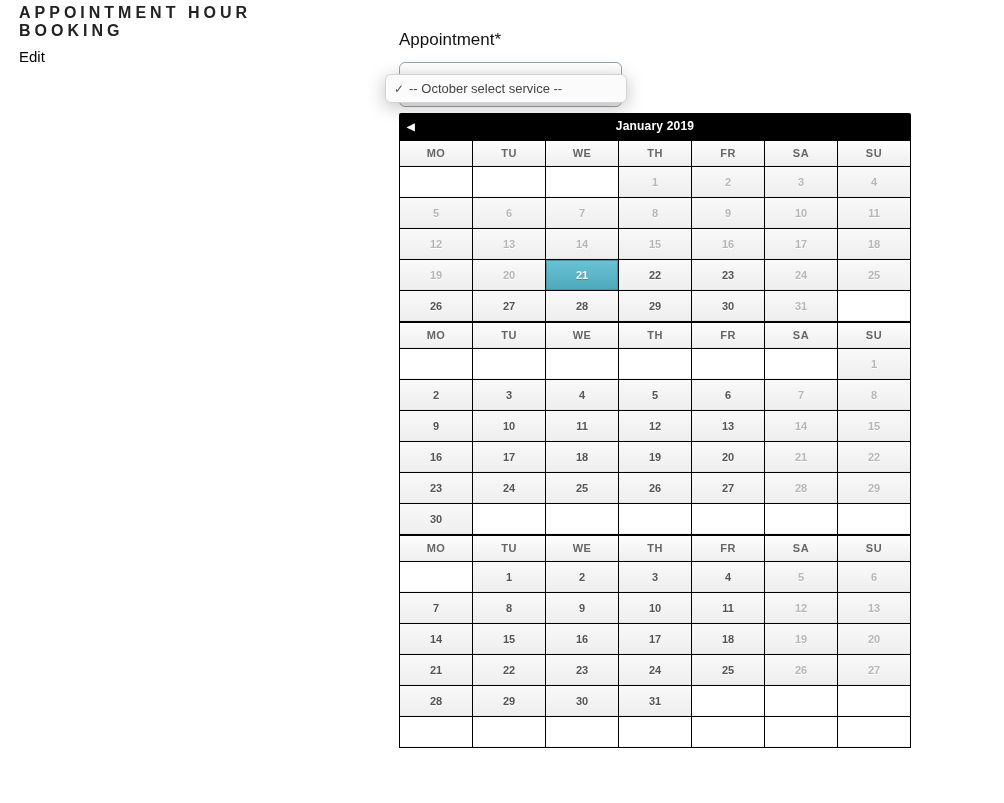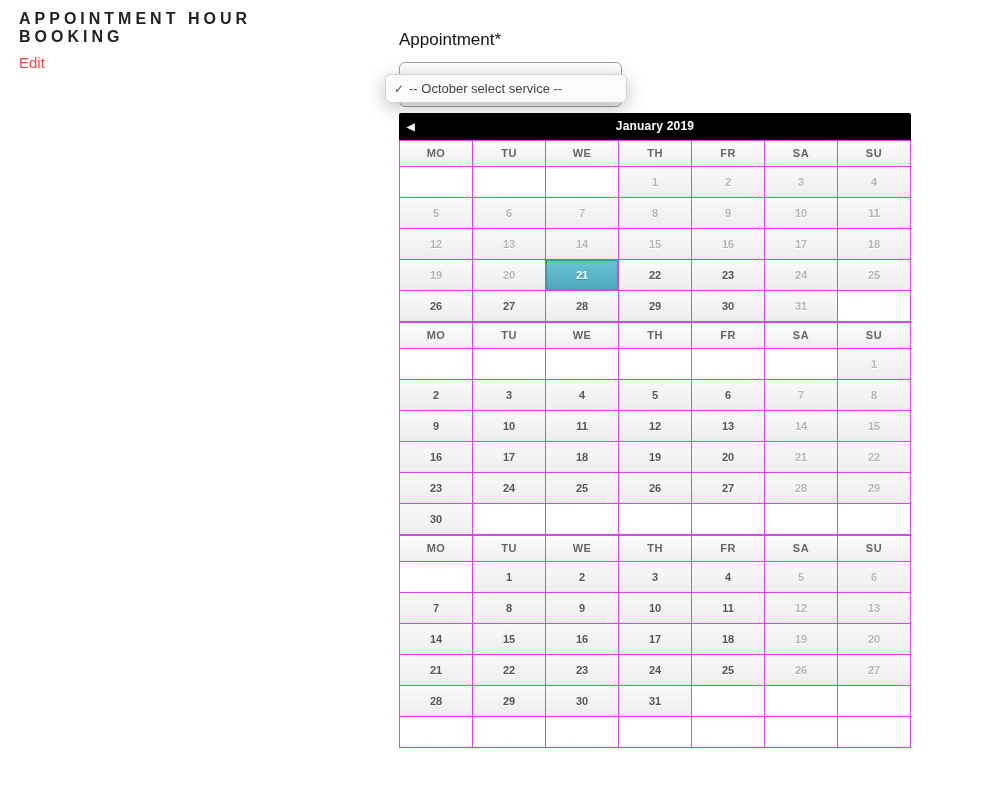--- a/index.html
+++ b/index.html
@@ -1,21 +1,21 @@
 <!DOCTYPE html>
 <html><head>
 <meta charset="utf-8">
 <style>
   * { box-sizing: border-box; margin: 0; padding: 0; }
   html, body { font-family: "Helvetica Neue", Arial, sans-serif; background: #fff; color: #222; }
   body { width: 1004px; height: 803px; position: relative; overflow: hidden; }
 
-  .sidebar { position: absolute; left: 19px; top: 10px; width: 340px; }
+  .sidebar { position: absolute; left: 19px; top: 4px; width: 340px; }
   .sidebar h1 { font-size: 16px; font-weight: 800; letter-spacing: 4px; text-transform: uppercase; color: #222; }
-  .sidebar .edit { margin-top: 8px; font-size: 15px; color: #ef4444; }
+  .sidebar .edit { margin-top: 8px; font-size: 15px; color: #000000; }
 
   .main { position: absolute; left: 399px; top: 30px; width: 530px; }
   .appt-label { font-size: 17px; font-weight: 400; color: #111; margin-bottom: 12px; }
 
   
   .select-group { position: relative; width: 212px; height: 45px; margin-bottom: 6px; }
   .select-underlay {
     position: absolute; left: 0; top: 0; width: 223px; height: 45px;
     border: 1px solid #9aa0a7; border-radius: 6px;
     background: linear-gradient(#ffffff,#f3f3f3);
@@ -49,21 +49,21 @@
     font-size: 12px; font-weight: 700;
     height: 27px; line-height: 27px; text-align: center;
     letter-spacing: 0.2px;
     border-top-left-radius: 2px; border-top-right-radius: 2px;
   }
   .cal-header .nav-prev {
     position: absolute; left: 8px; top: 0; height: 27px; display: flex; align-items: center;
     font-size: 10px; color: #fff;
   }
 
-  table.cal { width: 100%; border-collapse: separate; border-spacing: 1px 1px; background: #d946ef; table-layout: fixed; }
+  table.cal { width: 100%; border-collapse: separate; border-spacing: 1px 1px; background: #000000; table-layout: fixed; }
   table.cal th {
     background: linear-gradient(#fdfdfd,#efefef);
     color: #666; font-size: 11px; font-weight: 700; letter-spacing: 0.5px;
     height: 25px; text-align: center;
     border-bottom: 1px solid #e7e7e7;
   }
   table.cal td {
     height: 30px; text-align: center; font-size: 11px; font-weight: 700;
     background: linear-gradient(#f9f9f9,#eeeeee);
     color: #666;

